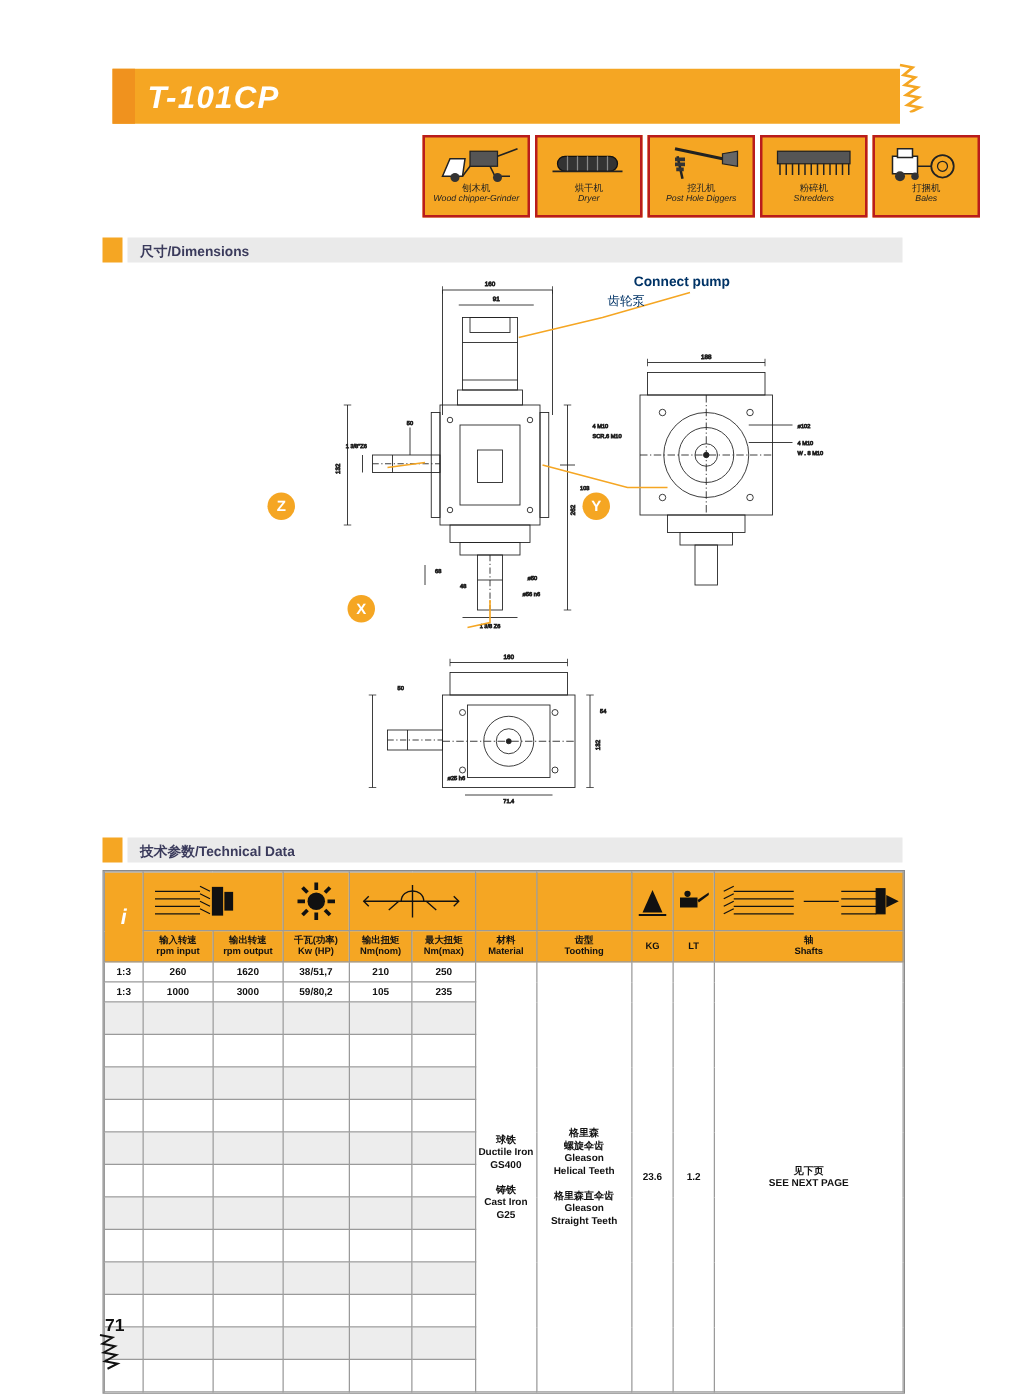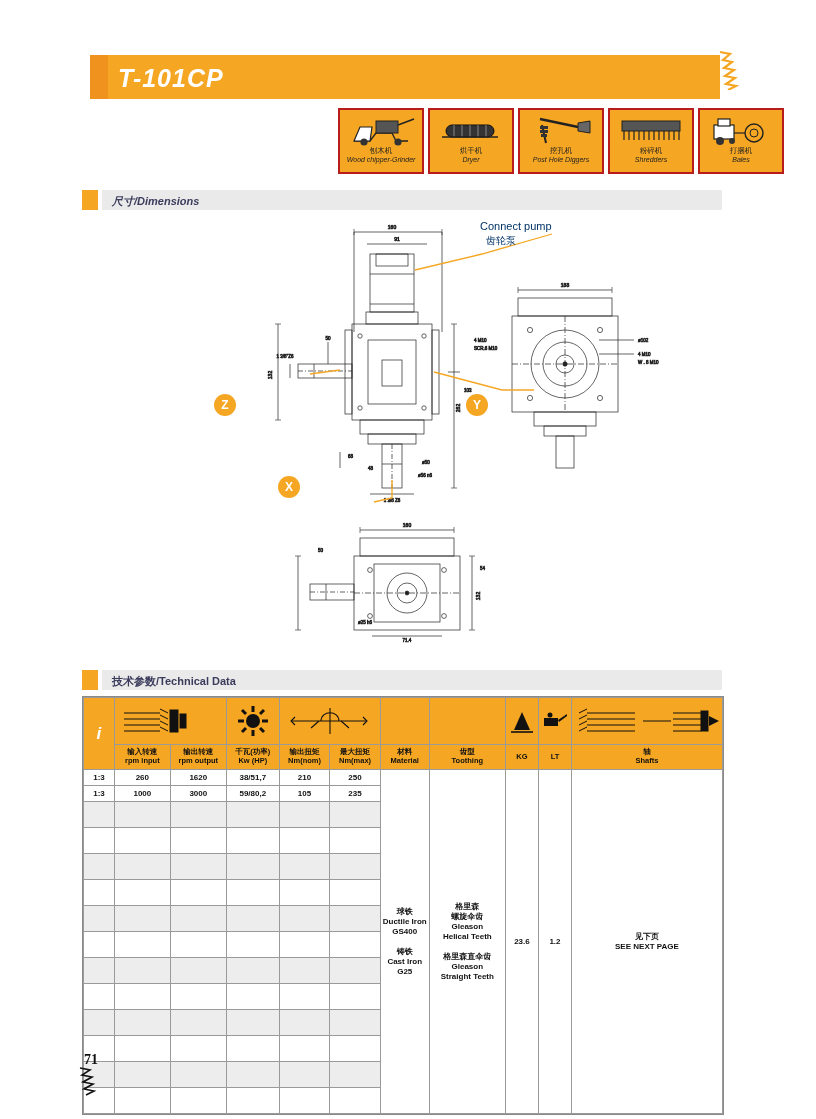--- a/index.html
+++ b/index.html
@@ -18,46 +18,46 @@
   .icon-card .pic{position:absolute;left:0;top:3px;width:82px;height:34px;}
   .icon-card .cn{position:absolute;left:0;top:36px;width:82px;text-align:center;font-size:7.5px;color:#222;}
   .icon-card .en{position:absolute;left:0;top:46px;width:82px;text-align:center;font-size:7px;font-style:italic;color:#222;}
 
   
   .sec{position:absolute;height:20px;}
   .sec .sq{position:absolute;left:0;top:0;width:16px;height:20px;background:#F5A623;}
   .sec .bar{position:absolute;left:20px;top:0;height:20px;background:#EAEAEA;}
   .sec .lbl{position:absolute;left:30px;top:4px;font-size:11px;color:#3b3b5c;font-weight:bold;}
 
-  #sec-dim{left:82px;top:190px;width:560px;font-style:italic;}
+  #sec-dim{left:82px;top:190px;width:560px;}
   #sec-dim .bar{width:620px;}
   #sec-tech{left:82px;top:670px;width:740px;}
   #sec-tech .bar{width:620px;}
 
   
   .draw{position:absolute;left:82px;top:212px;width:640px;height:450px;}
-  .callout-label{position:absolute;font-size:11px;font-weight:normal;color:#003366;}
+  .callout-label{position:absolute;font-size:11px;font-weight:bold;color:#003366;margin-left:27px;}
   .callout-cn{position:absolute;font-size:10px;font-weight:normal;color:#003366;}
   .badge{position:absolute;width:22px;height:22px;border-radius:50%;background:#F5A623;color:#fff;font-size:12px;font-weight:bold;text-align:center;line-height:22px;}
 
   
   .tbl{position:absolute;left:82px;top:696px;width:640px;border:1px solid #8a8a8a;border-collapse:collapse;}
   table{border-collapse:collapse;width:640px;}
   td,th{border:1px solid #9a9a9a;font-size:8px;text-align:center;vertical-align:middle;color:#111;}
   .hdr-icons td{height:44px;background:#F5A623;}
   .hdr-lbl td{height:22px;background:#F5A623;font-weight:bold;font-size:7.5px;line-height:1.15;}
   .datarow td{height:13px;background:#ffffff;font-weight:bold;font-size:8px;}
   .blankrow td{height:23px;}
   .zebra-a{background:#ffffff;}
   .zebra-b{background:#EDEDED;}
   .big-cell{font-size:8px;line-height:1.25;background:#ffffff;}
   .i-cell{font-size:17px;font-style:italic;font-weight:bold;color:#ffffff;background:#F5A623;}
 
   
-  .pagenum{position:absolute;left:84px;top:1052px;font-size:14px;font-weight:bold;color:#111;font-family:Liberation Serif, serif;}
+  .pagenum{position:absolute;left:84px;top:1052px;font-size:14px;font-weight:bold;color:#111;}
   .foot-saw{position:absolute;left:78px;top:1066px;width:34px;height:30px;}
   svg{display:block;}
 </style>
 </head>
 <body>
 
 <div class="page">
 
   <div class="title-bar">
     <div class="accent"></div>

